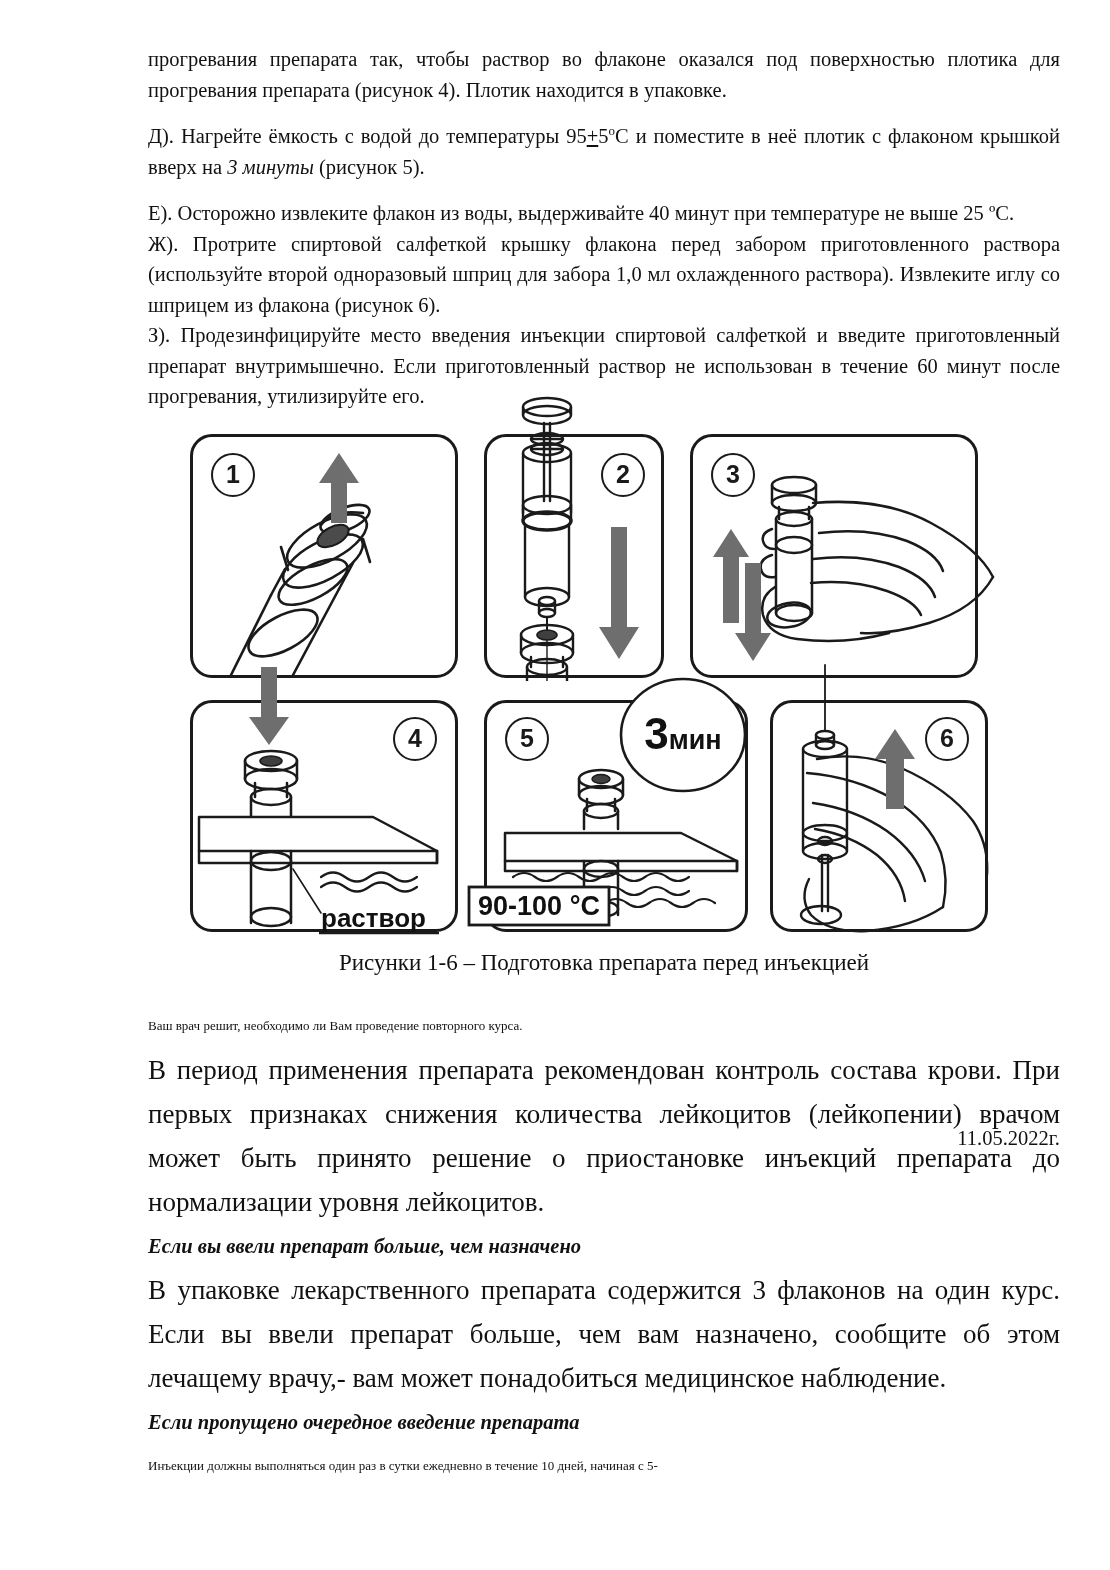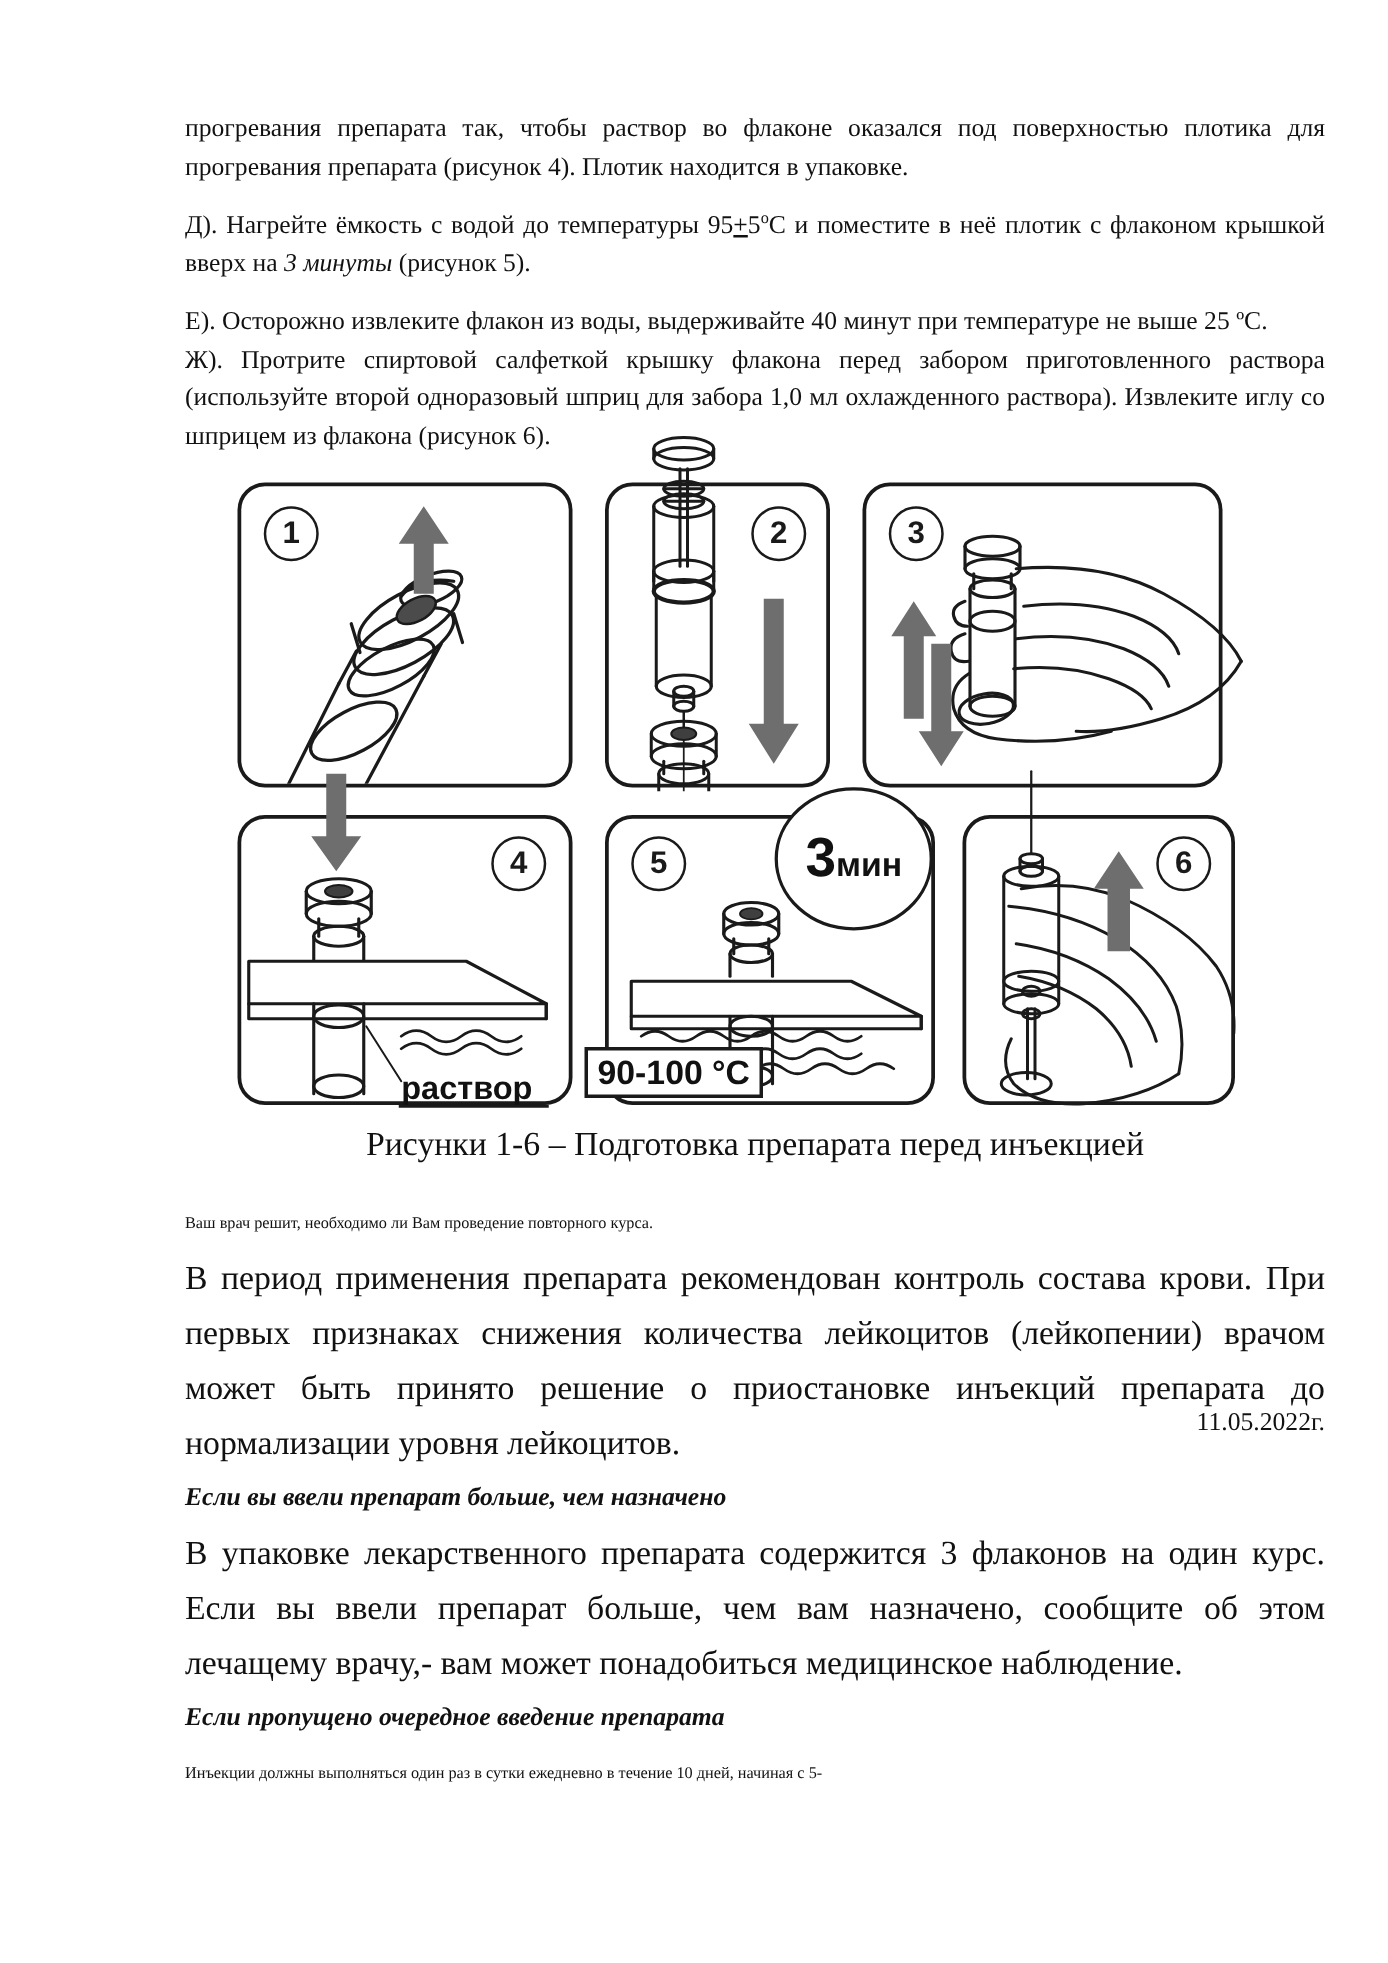--- a/index.html
+++ b/index.html
@@ -7,21 +7,21 @@
     width:1110px;height:1570px;
     background:#ffffff;
     font-family:"Liberation Serif", serif;
     color:#111111;
     overflow:hidden;
   }
   .page{
     position:relative;
     width:1110px;height:1196px;
     box-sizing:border-box;
-    padding:88px 50px 0 148px;
+    padding:44px 50px 0 148px;
   }
   p{margin:0;}
   .para{
     font-size:20.5px;
     line-height:30.5px;
     text-align:justify;
     text-justify:inter-word;
   }
   .para-tight{
     font-size:20.5px;
@@ -79,21 +79,21 @@
     line-height:38px;
     text-align:center;
     color:#1a1a1a;
     background:#fff;
     z-index:6;
   }
   svg{display:block;}
   .cap{
     margin-top:16px;
     text-align:center;
-    font-size:27px;
+    font-size:23px;
     line-height:30px;
   }
   .footer{
     position:absolute;
     right:50px;
     bottom:46px;
     font-size:20.5px;
   }
 </style>
 </head>
@@ -102,20 +102,21 @@
 <div class="page">
 
   <p class="para">прогревания препарата так, чтобы раствор во флаконе оказался под поверхностью плотика для прогревания препарата (рисунок 4). Плотик находится в упаковке.</p>
 
   <p class="para-tight"><span>Д). Нагрейте ёмкость с водой до температуры 95</span><span class="pm">+</span><span>5</span><sup class="deg">о</sup><span>С и поместите в неё плотик с флаконом крышкой вверх на </span><span class="ital">3 минуты</span><span> (рисунок 5).</span></p>
 
   <p class="para-tight">Е). Осторожно извлеките флакон из воды, выдерживайте 40 минут при температуре не выше 25 ºС.</p>
 
   <p class="para">Ж). Протрите спиртовой салфеткой крышку флакона перед забором приготовленного раствора (используйте второй одноразовый шприц для забора 1,0 мл охлажденного раствора). Извлеките иглу со шприцем из флакона (рисунок 6).</p>
 
+  <p class="para">З). Продезинфицируйте место введения инъекции спиртовой салфеткой и введите приготовленный препарат внутримышечно. Если приготовленный раствор не использован в течение 60 минут после прогревания, утилизируйте его.</p>
 
   <div class="figure">
 
     <div class="fig-row">
 
       <div class="panel" style="width:268px;height:244px;">
         <div class="num" style="left:18px;top:16px;">1</div>
         <svg width="262" height="238" viewBox="0 0 262 238">
           <g fill="none" stroke="#1a1a1a" stroke-width="2.6" stroke-linejoin="round" stroke-linecap="round">
 

